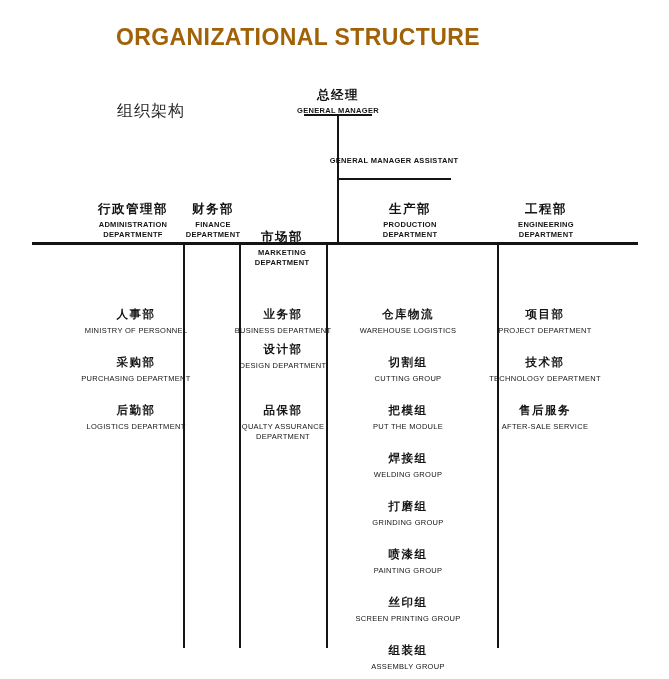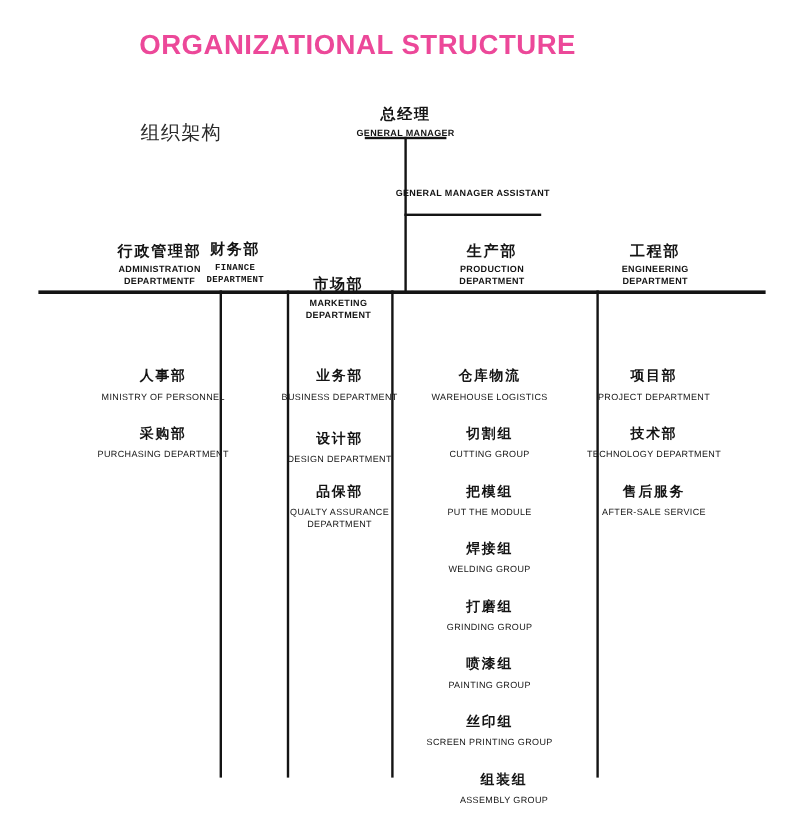--- a/index.html
+++ b/index.html
@@ -12,21 +12,21 @@
     font-family: "Liberation Sans", "DejaVu Sans", sans-serif;
     color: #1a1a1a;
   }
   .page-title {
     position: absolute;
     left: 116px;
     top: 24px;
     font-size: 23px;
     font-weight: bold;
     letter-spacing: 0.4px;
-    color: #ec4899;
+    color: #a16207;
     white-space: nowrap;
   }
   .page-subtitle {
     position: absolute;
     left: 117px;
     top: 53px;
     font-size: 16px;
     font-weight: normal;
     letter-spacing: 1px;
     color: #2a2a2a;
@@ -94,21 +94,21 @@
   </div>
   <div class="line" style="left:337px; top:178px; width:114px; height:2px;"></div>
 
   <div class="node" style="left:133px; top:202px;">
     <div class="cn-lg">行政管理部</div>
     <div class="en-sm">
       <div>ADMINISTRATION</div>
       <div>DEPARTMENTF</div>
     </div>
   </div>
-  <div class="node" style="left:196px; top:202px;font-family:Liberation Mono, monospace;">
+  <div class="node" style="left:213px; top:202px;">
     <div class="cn-lg">财务部</div>
     <div class="en-sm">
       <div>FINANCE</div>
       <div>DEPARTMENT</div>
     </div>
   </div>
   <div class="node" style="left:282px; top:202px;margin-top:28px;">
     <div class="cn-lg">市场部</div>
     <div class="en-sm">
       <div>MARKETING</div>
@@ -138,26 +138,30 @@
   <div class="line" style="left:497px; top:242px; width:2px; height:406px;"></div>
 
   <div class="node item" style="left:136px; top:261px;">
     <div class="cn">人事部</div>
     <div class="en">MINISTRY OF PERSONNEL</div>
   </div>
   <div class="node item" style="left:136px; top:309px;">
     <div class="cn">采购部</div>
     <div class="en">PURCHASING DEPARTMENT</div>
   </div>
+  <div class="node item" style="left:136px; top:357px;">
+    <div class="cn">后勤部</div>
+    <div class="en">LOGISTICS DEPARTMENT</div>
+  </div>
 
   <div class="node item" style="left:283px; top:261px;">
     <div class="cn">业务部</div>
     <div class="en">BUSINESS DEPARTMENT</div>
   </div>
-  <div class="node item" style="left:283px; top:313px;">
+  <div class="node item" style="left:283px; top:296px;">
     <div class="cn">设计部</div>
     <div class="en">DESIGN DEPARTMENT</div>
   </div>
   <div class="node item" style="left:283px; top:357px;">
     <div class="cn">品保部</div>
     <div class="en">
       <div>QUALTY ASSURANCE</div>
       <div>DEPARTMENT</div>
     </div>
   </div>
@@ -183,21 +187,21 @@
     <div class="en">GRINDING GROUP</div>
   </div>
   <div class="node item" style="left:408px; top:501px;">
     <div class="cn">喷漆组</div>
     <div class="en">PAINTING GROUP</div>
   </div>
   <div class="node item" style="left:408px; top:549px;">
     <div class="cn">丝印组</div>
     <div class="en">SCREEN PRINTING GROUP</div>
   </div>
-  <div class="node item" style="left:420px; top:597px;">
+  <div class="node item" style="left:408px; top:597px;">
     <div class="cn">组装组</div>
     <div class="en">ASSEMBLY GROUP</div>
   </div>
 
   <div class="node item" style="left:545px; top:261px;">
     <div class="cn">项目部</div>
     <div class="en">PROJECT DEPARTMENT</div>
   </div>
   <div class="node item" style="left:545px; top:309px;">
     <div class="cn">技术部</div>

